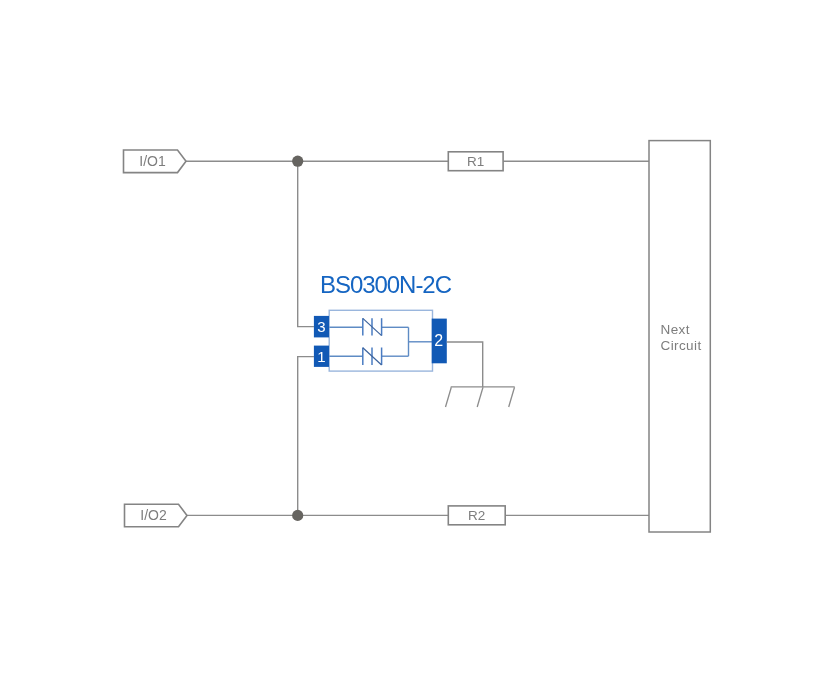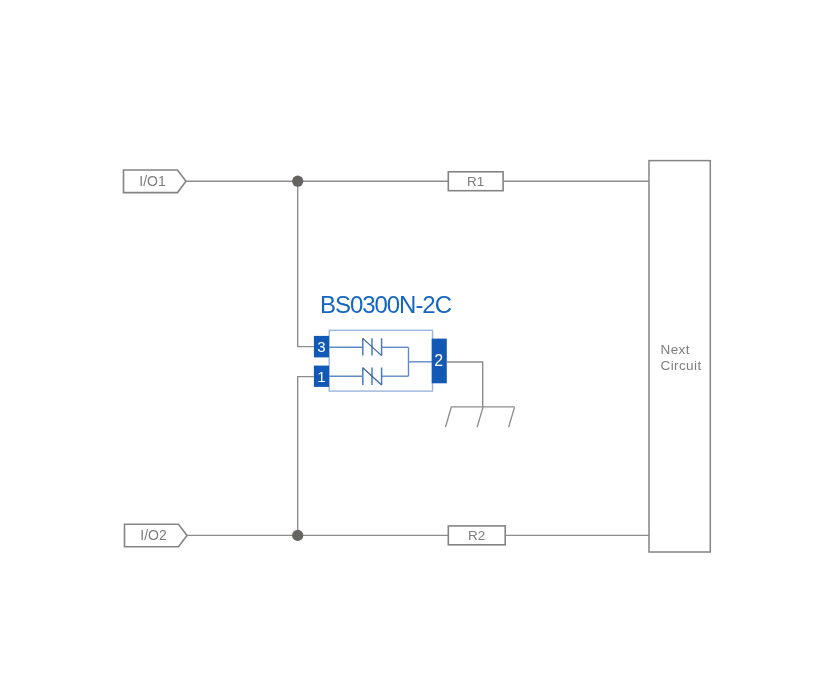--- a/index.html
+++ b/index.html
@@ -1,17 +1,17 @@
 <!DOCTYPE html>
 <html><head>
 <meta charset="utf-8">
 <style>
   html,body{margin:0;padding:0;background:#ffffff;}
   .stage{position:relative;width:832px;height:586px;background:#ffffff;overflow:hidden;
-         font-family:"Liberation Sans", sans-serif;margin-top:20px;}
+         font-family:"Liberation Sans", sans-serif;}
 </style>
 </head>
 <body>
 
 <div class="stage">
 <svg width="832" height="675" viewBox="0 0 832 675" xmlns="http://www.w3.org/2000/svg">
 
   <rect x="0" y="0" width="832" height="675" fill="#ffffff"></rect>
 
   <line x1="186" y1="161.2" x2="448.3" y2="161.2" stroke="#8c8c8c" stroke-width="1.4"></line>

